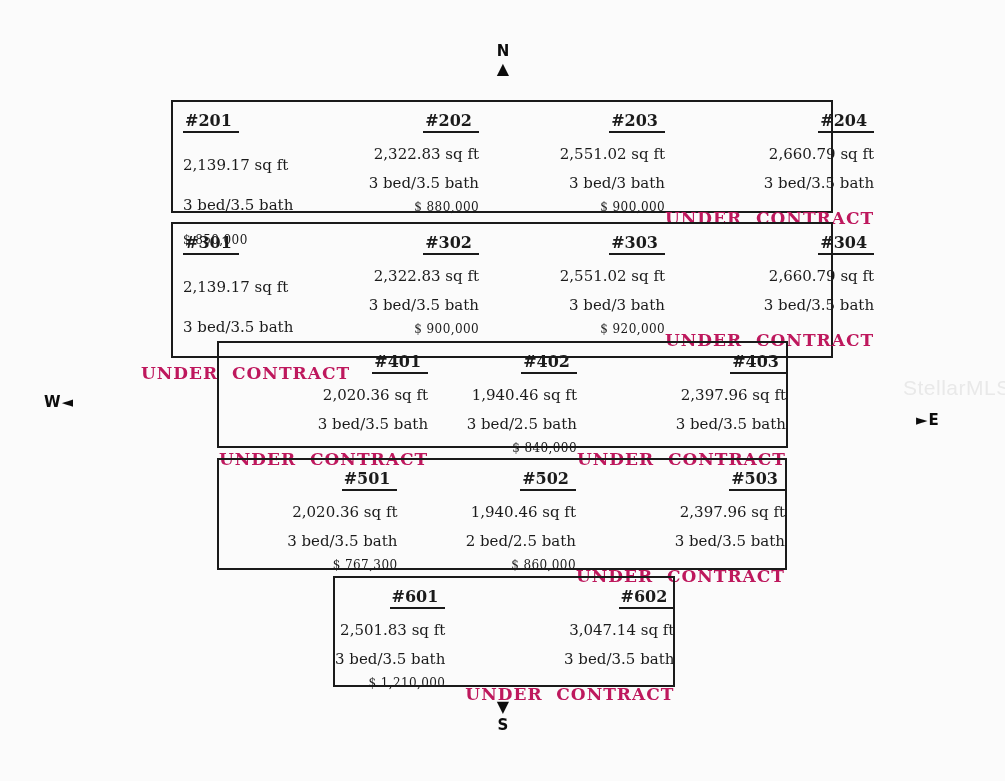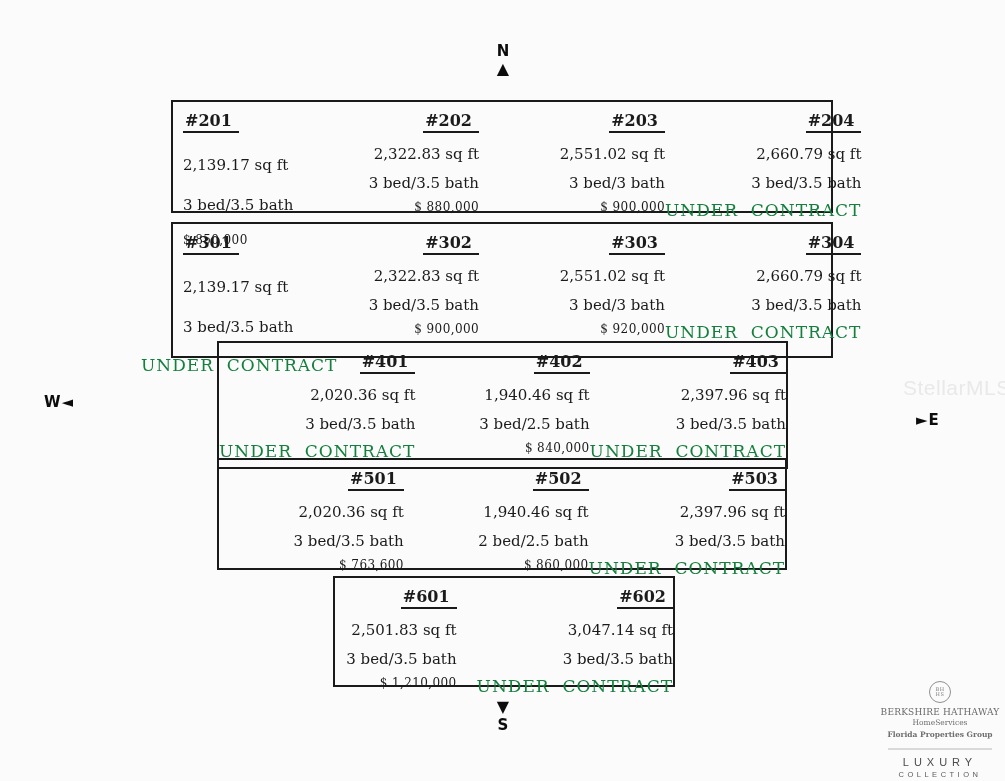--- a/index.html
+++ b/index.html
@@ -31,38 +31,38 @@
   .compass-e { left:916px; top:413px; display:flex; align-items:center; }
   .compass-e .arrow { font-size:15px; margin-right:1px; }
 
   
   .floor-box {
     position:absolute; border:2px solid #1a1a1a; box-sizing:border-box;
     display:grid; background:transparent;
   }
   #floor2 { left:171px; top:100px; width:662px; height:113px; grid-template-columns:118px 188px 186px 1fr; }
   #floor3 { left:171px; top:222px; width:662px; height:136px; grid-template-columns:118px 188px 186px 1fr; }
-  #floor4 { left:217px; top:341px; width:571px; height:128px; grid-template-columns:repeat(3,1fr); }
+  #floor4 { left:217px; top:341px; width:571px; height:107px; grid-template-columns:repeat(3,1fr); }
   #floor5 { left:217px; top:458px; width:570px; height:112px; grid-template-columns:repeat(3,1fr); }
   #floor6 { left:333px; top:576px; width:342px; height:111px; grid-template-columns:repeat(2,1fr);gap:20px; }
 
   .unit { display:flex; flex-direction:column; align-items:flex-end; padding-top:9px; }
   .unit.col-left { align-items:flex-start; padding-left:10px;gap:11px; }
 
   .unum {
     font-size:16px; font-weight:bold;
     border-bottom:2px solid #1a1a1a; padding:0 7px 1px 2px;
     white-space:nowrap;
   }
   .sqft { margin-top:12px; font-size:15px; white-space:nowrap; }
   .bb   { margin-top:11px; font-size:15px; white-space:nowrap; }
   .price{ margin-top:8px;  font-size:12px; letter-spacing:.4px; white-space:nowrap; }
   .uc {
-    margin-top:8px; font-size:17px; font-weight:normal;
-    color:#15803d; letter-spacing:1px; white-space:pre;
+    margin-top:16px; font-size:17px; font-weight:bold;
+    color:#be185d; letter-spacing:1px; white-space:pre;
   }
   .uc-left { margin-left:-42px; }
 
   
   .brand {
     position:absolute; left:878px; top:681px; width:124px;
     text-align:center; color:#6e6e6e;
     font-family:"DejaVu Serif", serif;
   }
   .brand-seal {
@@ -177,21 +177,21 @@
       <span class="bb">3 bed/3.5 bath</span>
       <span class="uc">UNDER  CONTRACT</span>
     </div>
   </div>
 
   <div class="floor-box" id="floor5">
     <div class="unit">
       <span class="unum">#501</span>
       <span class="sqft">2,020.36 sq ft</span>
       <span class="bb">3 bed/3.5 bath</span>
-      <span class="price">$ 763,600</span>
+      <span class="price">$ 767,300</span>
     </div>
     <div class="unit">
       <span class="unum">#502</span>
       <span class="sqft">1,940.46 sq ft</span>
       <span class="bb">2 bed/2.5 bath</span>
       <span class="price">$ 860,000</span>
     </div>
     <div class="unit">
       <span class="unum">#503</span>
       <span class="sqft">2,397.96 sq ft</span>
@@ -208,26 +208,14 @@
       <span class="price">$ 1,210,000</span>
     </div>
     <div class="unit">
       <span class="unum">#602</span>
       <span class="sqft">3,047.14 sq ft</span>
       <span class="bb">3 bed/3.5 bath</span>
       <span class="uc">UNDER  CONTRACT</span>
     </div>
   </div>
 
-  <div class="brand">
-    <div class="brand-seal">
-      <span>BH</span>
-      <span>HS</span>
-    </div>
-    <div class="brand-name">BERKSHIRE HATHAWAY</div>
-    <div class="brand-sub">HomeServices</div>
-    <div class="brand-group">Florida Properties Group</div>
-    <div class="brand-divider"></div>
-    <div class="brand-luxury">LUXURY</div>
-    <div class="brand-collection">COLLECTION</div>
-  </div>
 
 </div>
 
 </body></html>

